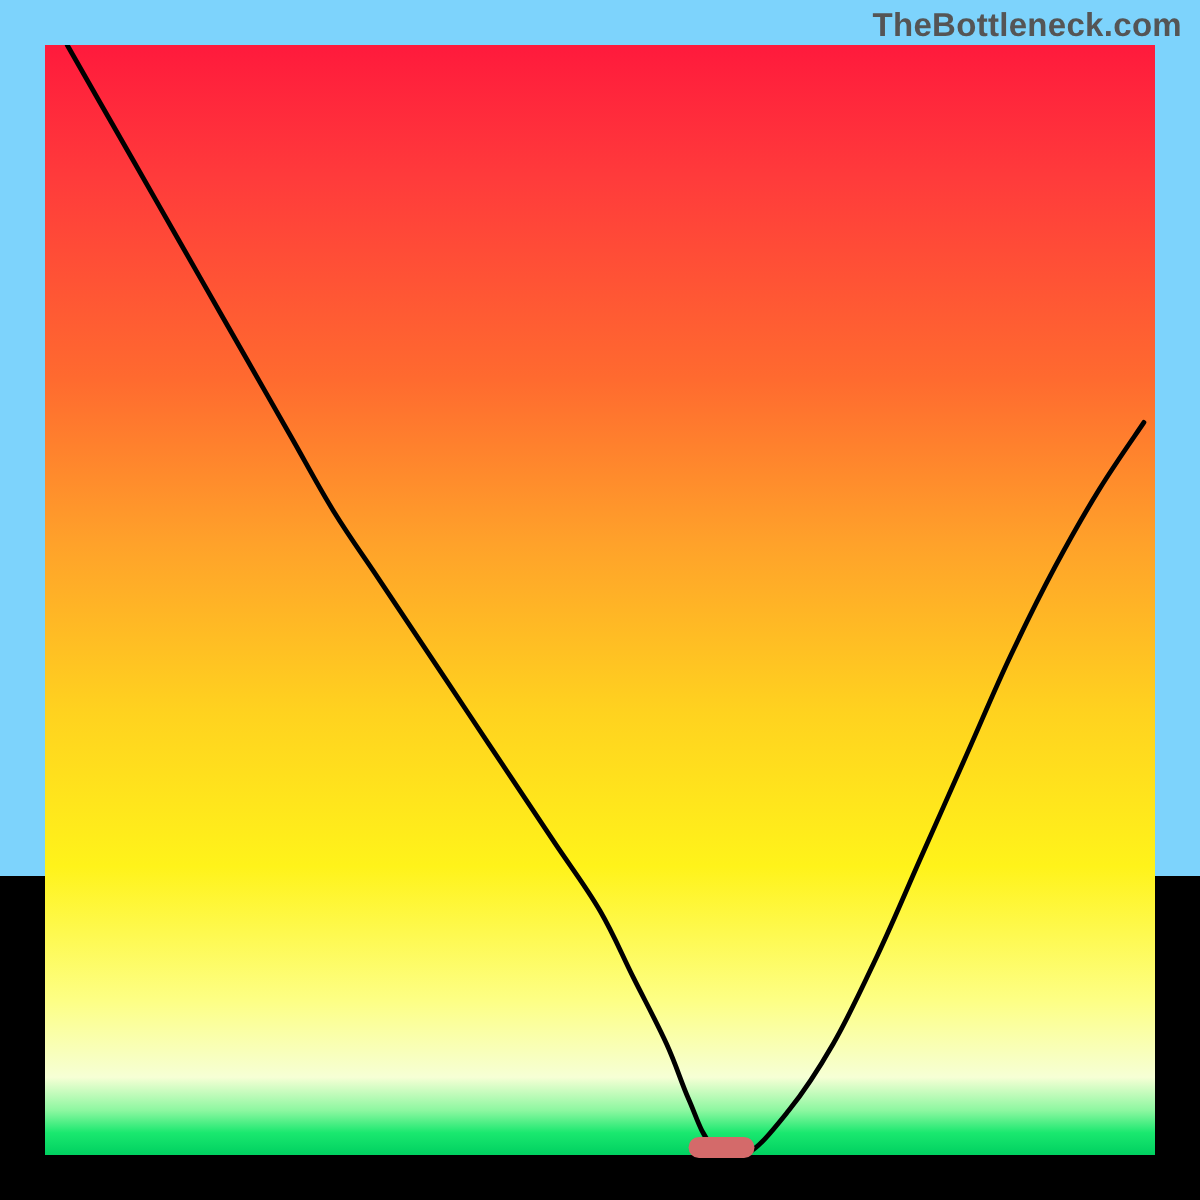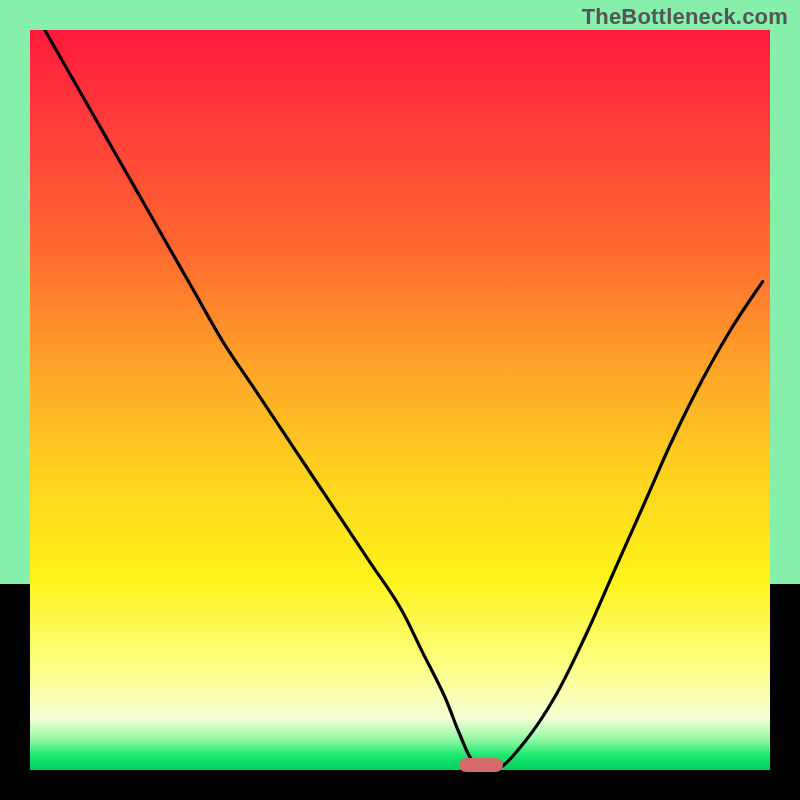--- a/index.html
+++ b/index.html
@@ -8,21 +8,21 @@
     width: 800px;
     height: 800px;
     background: #000;
     font-family: Arial, Helvetica, sans-serif;
     overflow: hidden;
   }
   .frame {
     position: relative;
     width: 800px;
     height: 584px;
-    background: #86efac;
+    background: #7dd3fc;
   }
   .attribution {
     position: absolute;
     top: 4px;
     right: 12px;
     color: #555;
     font-size: 22px;
     font-weight: 600;
     letter-spacing: 0.2px;
   }

